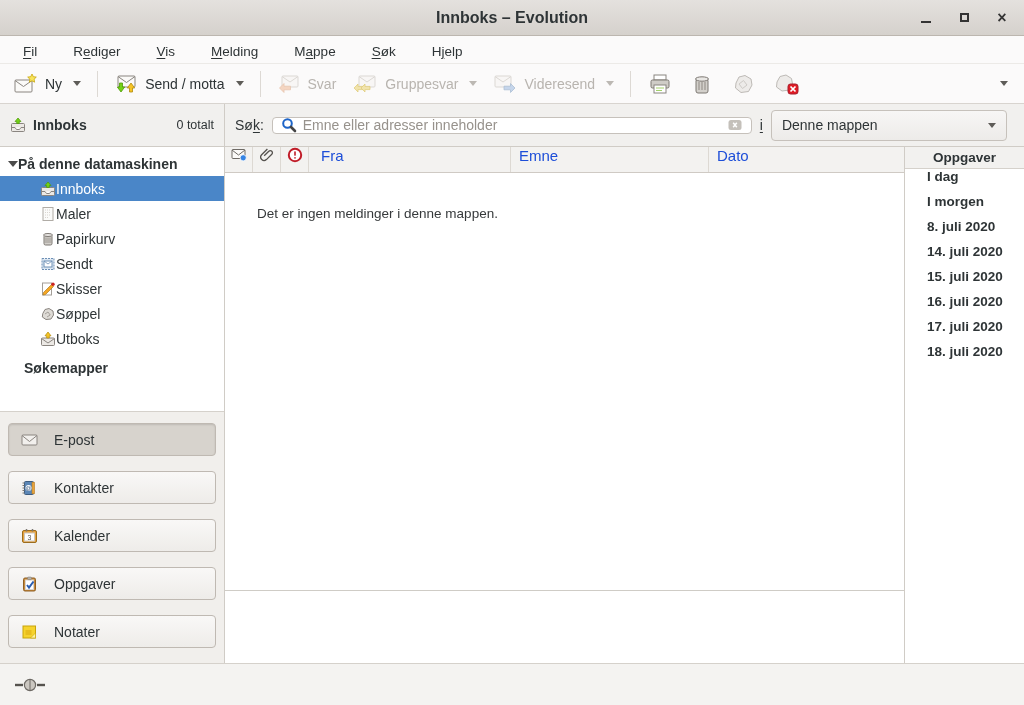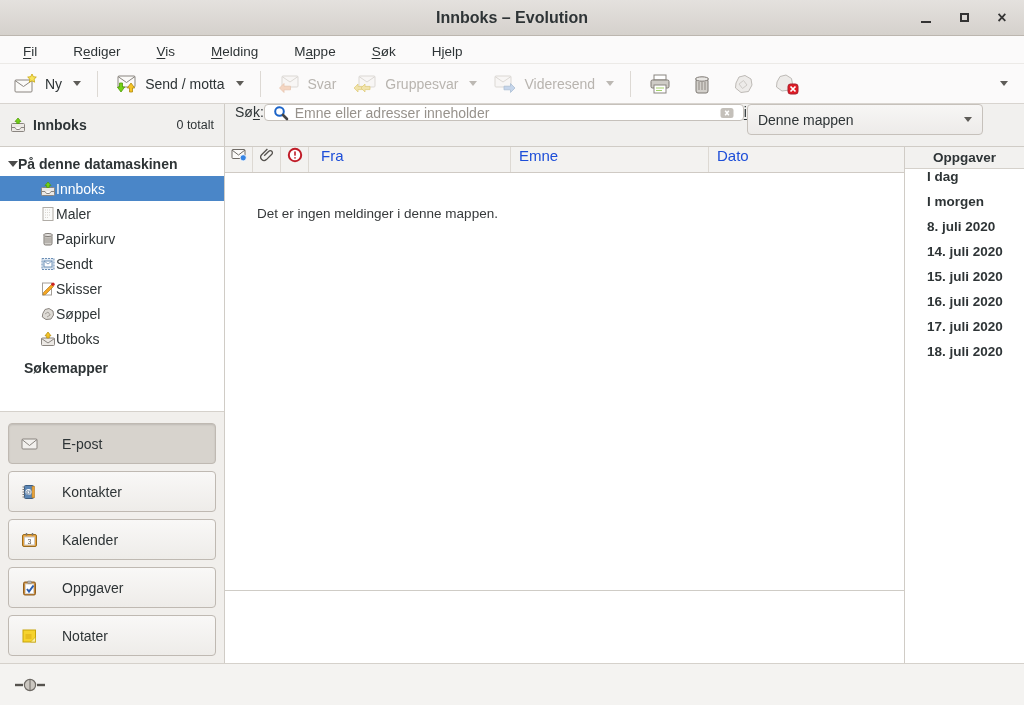--- a/index.html
+++ b/index.html
@@ -63,21 +63,21 @@
     height:43px; flex:0 0 43px; background:#f1f0ee;
     border-bottom:1px solid #d0ccc6;
     display:flex; align-items:stretch;
   }
   .folder-head {
     width:225px; flex:0 0 225px; border-right:1px solid #d0ccc6;
     display:flex; align-items:center; padding:0 10px; gap:7px;
   }
   .folder-head-name { font-weight:bold; font-size:14px; }
   .folder-head-count { margin-left:auto; font-size:12.5px; color:#2e3436; }
-  .search-area { flex:1; display:flex; padding:0 10px; }
+  .search-area { flex:1; display:flex; align-items:center; padding:0 10px; gap:8px; }
   .search-label { font-size:14px; }
   .search-entry {
     flex:1; height:17px; background:#fff; border:1px solid #c6c1bb;
     border-radius:4px; display:flex; align-items:center; padding:0 8px; gap:6px;
     max-width:480px;
   }
   .search-entry input {
     flex:1; border:none; outline:none; font-family:"Liberation Sans",sans-serif;
     font-size:14px; color:#2e3436; background:transparent;
   }
@@ -102,23 +102,23 @@
   .tree-row.root { font-weight:bold; height:24px; }
   .tree-row.child { padding-left:40px; }
   .tree-row.selected { background:#4a86c8; color:#fff; }
   .tree-row.section { font-weight:bold; padding-left:24px; margin-top:4px; }
   .expander { width:0; height:0; border-left:5px solid transparent;
     border-right:5px solid transparent; border-top:6px solid #4a4a4a; }
   .tree-row svg { flex:0 0 auto; }
 
   .switcher { flex:0 0 210px; background:#f1efec; border-top:1px solid #d5d1cb;
     padding:11px 8px 0 8px; }
-  .sw-btn { height:41px; border:1px solid #bfb9b2; border-radius:4px;
+  .sw-btn { height:33px; border:1px solid #bfb9b2; border-radius:4px;
     background:linear-gradient(#f9f8f7,#eeece9);
-    display:flex; align-items:center; gap:24px; padding:0 12px; margin-bottom:7px;
+    display:flex; align-items:center; gap:16px; padding:0 12px; margin-bottom:15px;
     font-size:14px; color:#2e3436; }
   .sw-btn.active { background:#d7d3cd; box-shadow:inset 0 1px 2px rgba(0,0,0,.12); }
 
   
   .center { flex:1; display:flex; flex-direction:column; background:#fff; min-width:0; }
   .listheader { height:26px; flex:0 0 26px; background:#f3f2f0;
     border-bottom:1px solid #cfcac4; display:flex; }
   .col { display:flex; align-items:flex-start; padding:0 8px;
     border-right:1px solid #ddd9d3; font-size:15px; color:#1d4ed8; }
   .col.icon-col { width:28px; flex:0 0 28px; justify-content:center; padding:0; }

